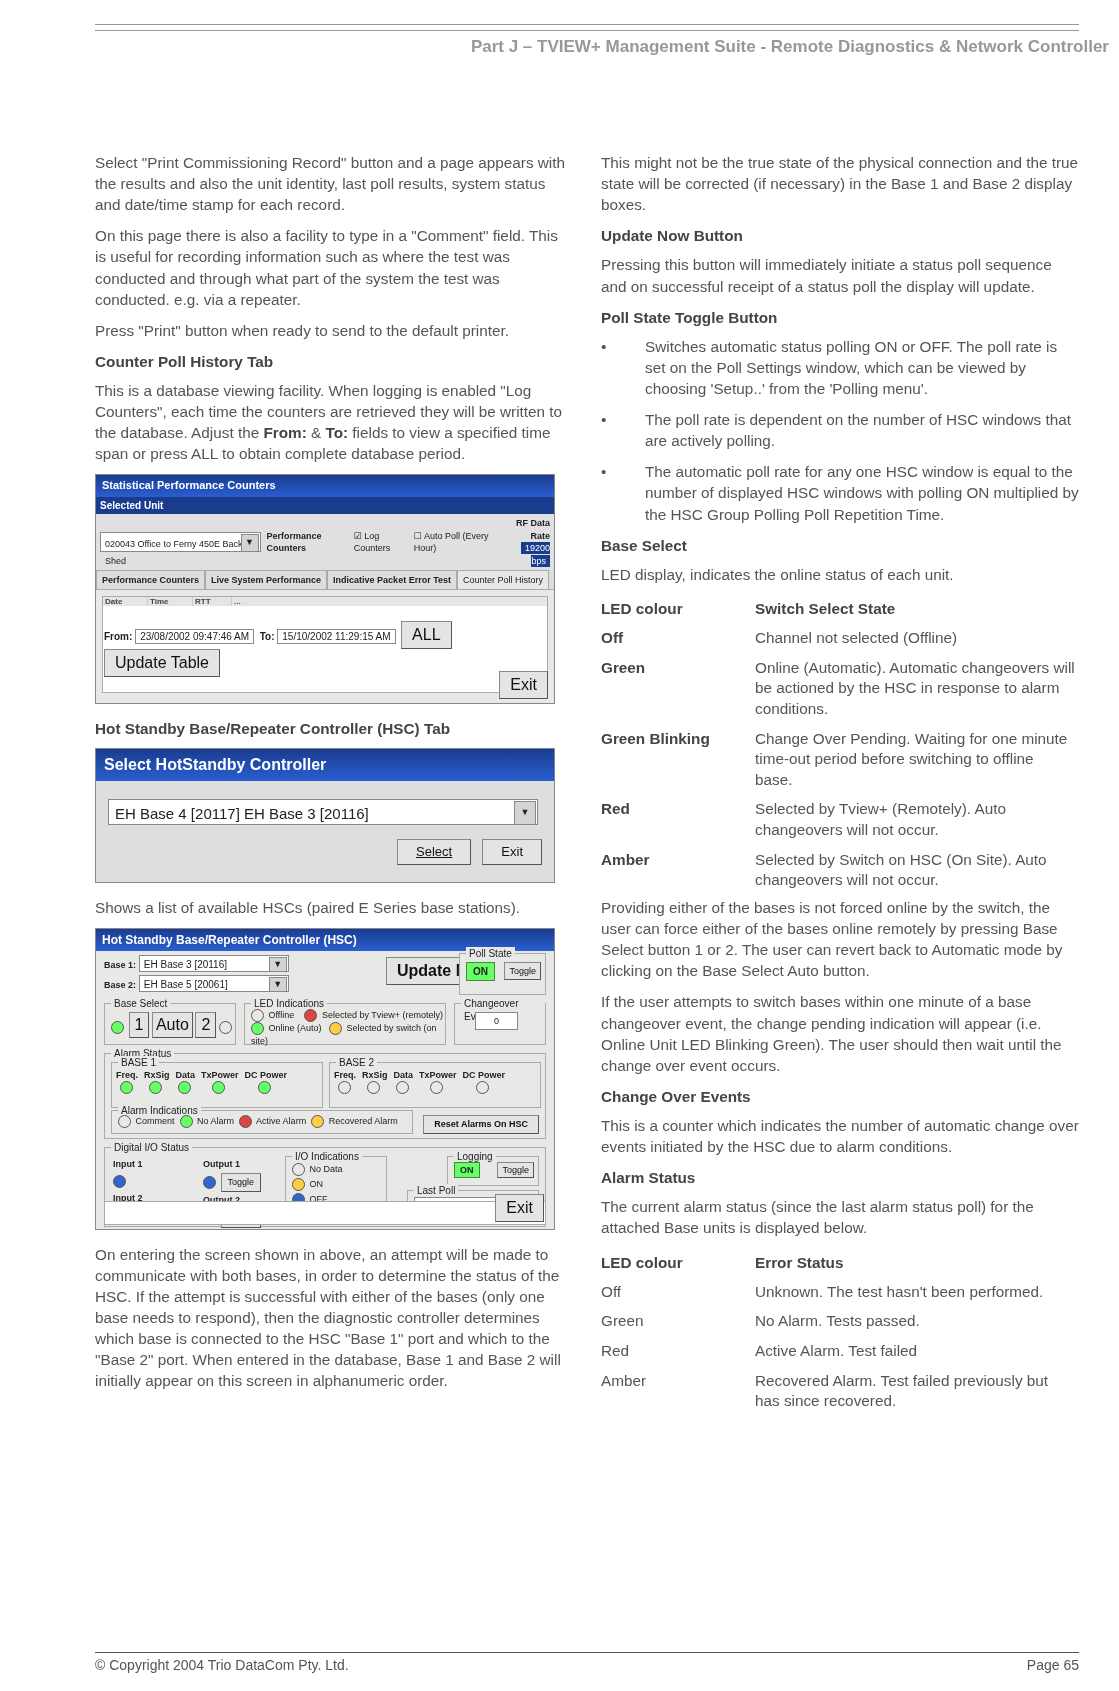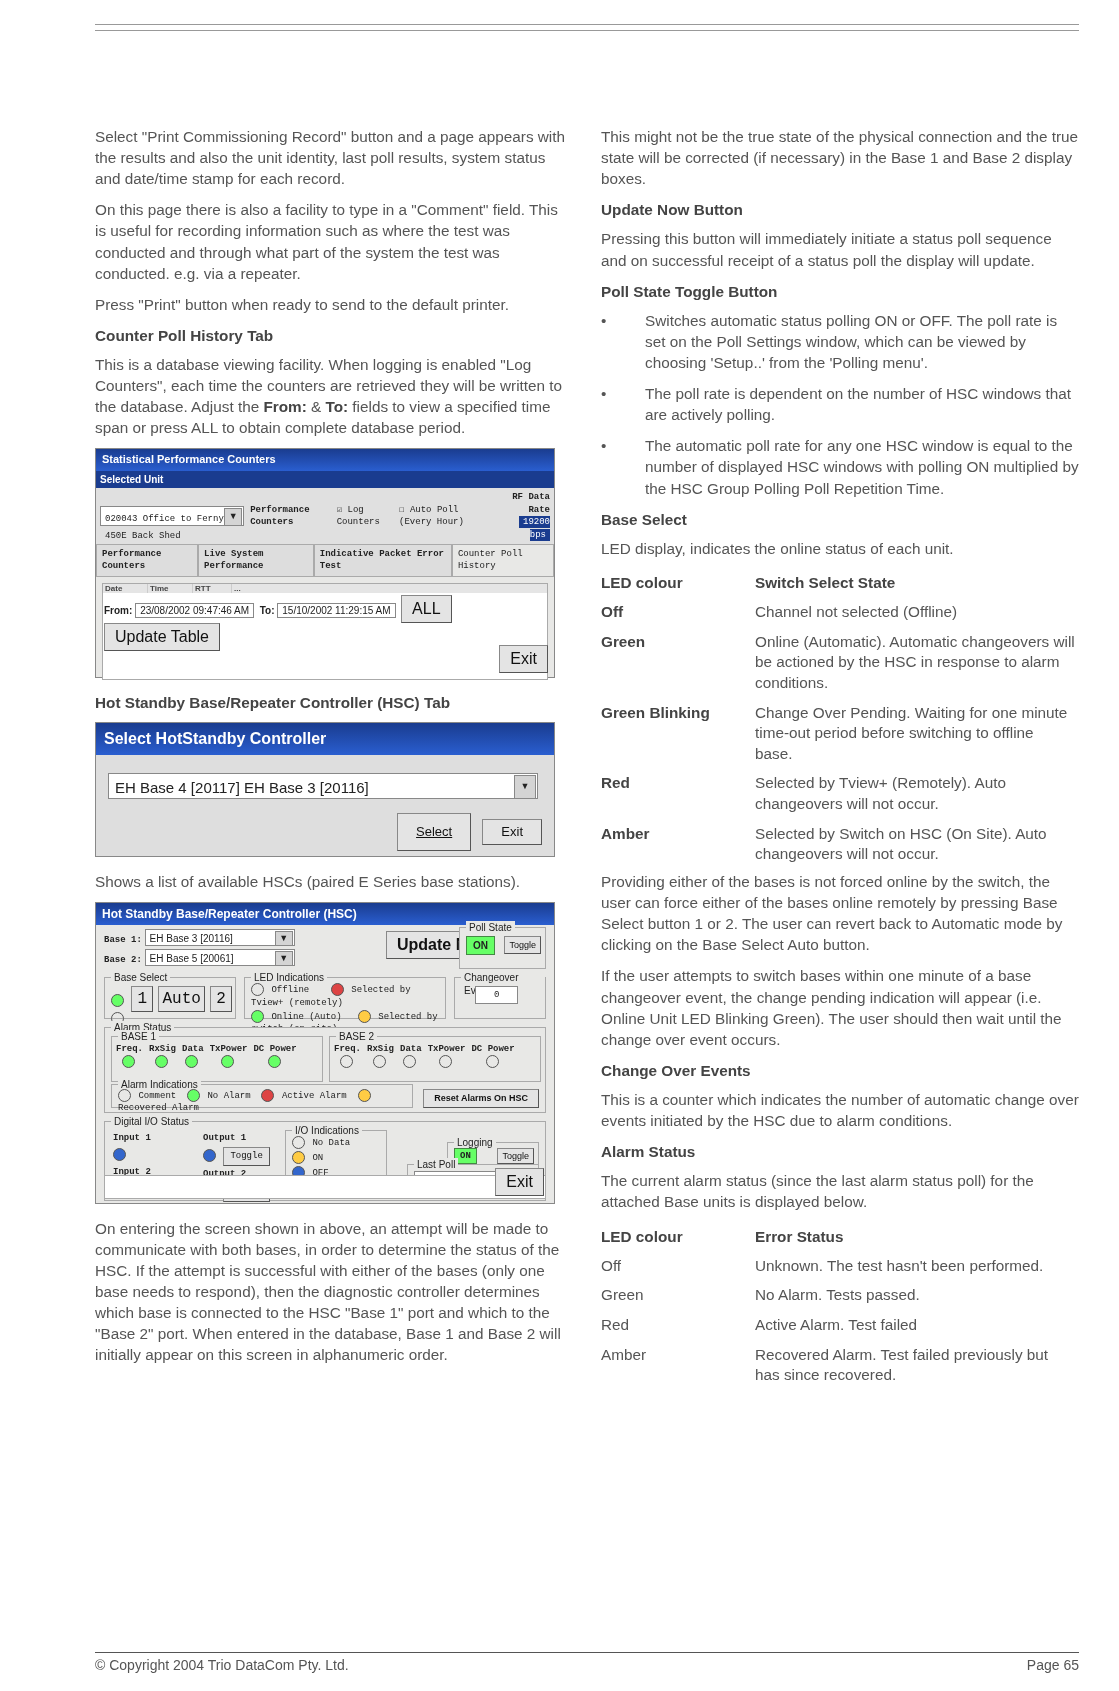--- a/index.html
+++ b/index.html
@@ -92,28 +92,29 @@
     left: 95px; right: 40px;
     font-size: 14px;
     color: #555;
     padding-top: 4px;
     display:flex; justify-content:space-between;
   }
   .dropdown-bar { background:#fff; border:1px solid #888; height:20px; width:260px; display:inline-block; position:relative; font-size:12px; padding:2px 4px; box-sizing:border-box;}
   .dd-arrow { position:absolute; right:1px; top:1px; width:16px; height:16px; background:#d4d4d4; border:1px solid #888; font-size:9px; text-align:center; line-height:15px;}
   .fieldset { border:1px solid #aaa; position:absolute; background:#e8e8e6; font-size:10px;}
   .fieldset .leg { position:absolute; top:-7px; left:6px; background:#e8e8e6; padding:0 3px; font-size:10px;}
-  .tinytxt { font-size:9px; color:#222;font-family:Liberation Mono, monospace;}
+  .tinytxt { font-size:9px; color:#222;}
   .panel-row { position:absolute; }
 </style>
 </head>
 <body>
 
 <div class="page">
   <div class="hdr-line"></div>
+  <div class="hdr-sub">Part J – TVIEW+ Management Suite -  Remote Diagnostics &amp; Network Controller</div>
 
   <div class="content">
 
     <div class="col">
       <p>Select "Print Commissioning Record" button and a page appears with the results and also the unit identity, last poll results, system status and date/time stamp for each record.</p>
       <p>On this page there is also a facility to type in a "Comment" field. This is useful for recording information such as where the test was conducted and through what part of the system the test was conducted. e.g. via a repeater.</p>
       <p>Press "Print" button when ready to send to the default printer.</p>
       <h4>Counter Poll History Tab</h4>
       <p>
         <span>This is a database viewing facility.  When logging is enabled "Log Counters", each time the counters are retrieved they will be written to the database.  Adjust the </span><span class="bold">From:</span><span> &amp; </span><span class="bold">To:</span><span> fields to view a specified time span or press ALL to obtain complete database period.</span>
@@ -164,21 +165,21 @@
 
       <div class="screenshot ss2">
         <div class="win-title" style="font-size:16px;padding:5px 8px">Select HotStandby Controller</div>
         <div style="padding:18px 12px 8px 12px;">
           <span class="dropdown-bar" style="width:430px;height:26px;font-size:15px;padding:4px 6px">
             <span>EH Base 4 [20117]  EH Base 3 [20116]</span>
             <span class="dd-arrow" style="height:22px;width:20px;line-height:20px">▼</span>
           </span>
         </div>
         <div style="text-align:right;padding:6px 12px">
-          <span class="btn" style="font-size:13px;padding:9px 18px;text-decoration:underline">Select</span>
+          <span class="btn" style="font-size:13px;padding:3px 18px;text-decoration:underline">Select</span>
           &nbsp;&nbsp;
           <span class="btn" style="font-size:13px;padding:3px 18px">Exit</span>
         </div>
       </div>
 
       <p>Shows a list of available HSCs (paired E Series base stations).</p>
 
       <div class="screenshot ss3">
         <div class="win-title" style="font-size:12px">Hot Standby Base/Repeater Controller (HSC)</div>
 
@@ -270,21 +271,21 @@
             <span class="led-dot" style="background:#36c"></span> <span class="btn" style="font-size:9px;padding:0 6px">Toggle</span>
           </div>
           <div class="fieldset" style="top:8px;left:180px;width:100px;height:56px;">
             <span class="leg">I/O Indications</span>
             <div class="tinytxt" style="position:absolute;top:5px;left:6px;line-height:15px;">
               <span class="led-dot"></span> <span>No Data</span><br>
               <span class="led-dot" style="background:#fc4"></span> <span>ON</span><br>
               <span class="led-dot" style="background:#36c"></span> <span>OFF</span>
             </div>
           </div>
-          <div class="fieldset" style="top:20px;right:6px;width:90px;height:28px;margin-left:8px;">
+          <div class="fieldset" style="top:8px;right:6px;width:90px;height:28px;margin-left:8px;">
             <span class="leg">Logging</span>
             <span style="position:absolute;top:5px;left:6px;background:#6f6;border:1px solid #484;padding:1px 5px;font-weight:bold" class="tinytxt">ON</span>
             <span class="btn" style="position:absolute;top:5px;right:4px;font-size:9px;padding:1px 4px">Toggle</span>
           </div>
           <div class="fieldset" style="top:42px;right:6px;width:130px;height:28px;">
             <span class="leg">Last Poll</span>
             <span style="position:absolute;top:6px;left:6px;background:#fff;border:1px solid #888;padding:2px 5px;font-weight:bold" class="tinytxt">16-05-03  12:38:12</span>
           </div>
         </div>
         <div style="position:absolute;bottom:4px;left:8px;right:8px;height:22px;background:#fff;border:1px solid #aaa;"></div>

